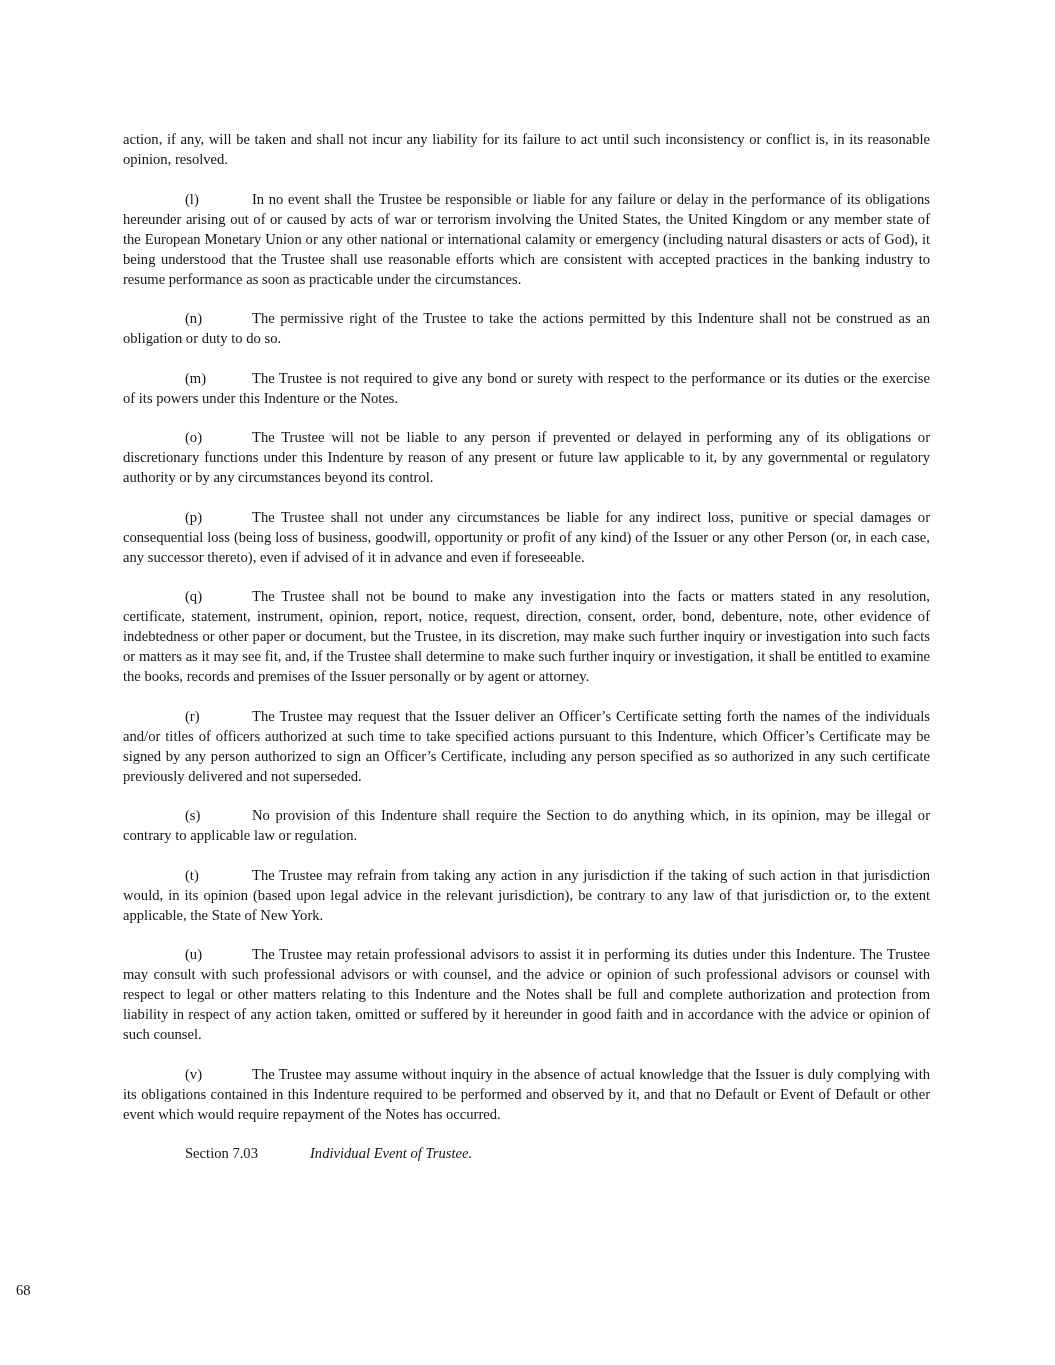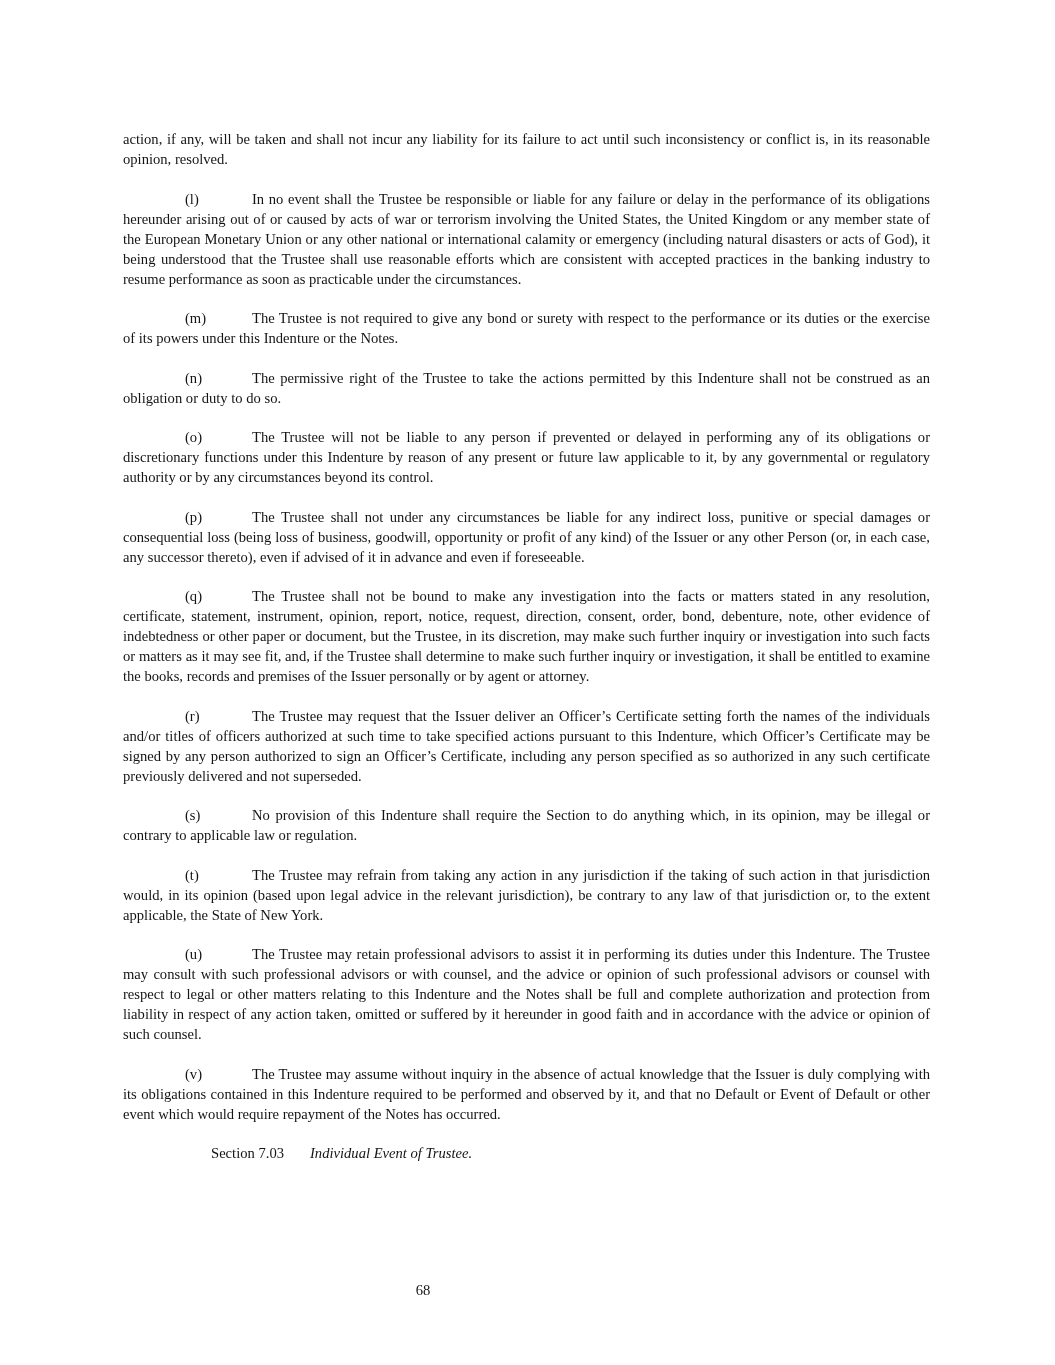--- a/index.html
+++ b/index.html
@@ -41,46 +41,45 @@
   }
   .section-line {
     margin: 0;
     text-indent: 62px;
     text-align: left;
   }
   .section-number {
     display: inline-block;
     width: 125px;
     text-indent: 0;
-    text-align: center;
   }
   .section-title {
     font-style: italic;
   }
   .page-number {
     position: absolute;
     left: 0;
     top: 1280px;
     width: 846px;
-    text-align: center;
+    padding-left: 16px;
   }
 </style>
 </head>
 <body>
 
 <div class="page">
   <div class="content">
 
     <p class="para intro">action, if any, will be taken and shall not incur any liability for its failure to act until such inconsistency or conflict is, in its reasonable opinion, resolved.</p>
 
     <p class="para clause"><span class="clabel">(l)</span><span>In no event shall the Trustee be responsible or liable for any failure or delay in the performance of its obligations hereunder arising out of or caused by acts of war or terrorism involving the United States, the United Kingdom or any member state of the European Monetary Union or any other national or international calamity or emergency (including natural disasters or acts of God), it being understood that the Trustee shall use reasonable efforts which are consistent with accepted practices in the banking industry to resume performance as soon as practicable under the circumstances.</span></p>
 
+    <p class="para clause"><span class="clabel">(n)</span><span>The permissive right of the Trustee to take the actions permitted by this Indenture shall not be construed as an obligation or duty to do so.</span></p>
+
     <p class="para clause"><span class="clabel">(m)</span><span>The Trustee is not required to give any bond or surety with respect to the performance or its duties or the exercise of its powers under this Indenture or the Notes.</span></p>
-
-    <p class="para clause"><span class="clabel">(n)</span><span>The permissive right of the Trustee to take the actions permitted by this Indenture shall not be construed as an obligation or duty to do so.</span></p>
 
     <p class="para clause"><span class="clabel">(o)</span><span>The Trustee will not be liable to any person if prevented or delayed in performing any of its obligations or discretionary functions under this Indenture by reason of any present or future law applicable to it, by any governmental or regulatory authority or by any circumstances beyond its control.</span></p>
 
     <p class="para clause"><span class="clabel">(p)</span><span>The Trustee shall not under any circumstances be liable for any indirect loss, punitive or special damages or consequential loss (being loss of business, goodwill, opportunity or profit of any kind) of the Issuer or any other Person (or, in each case, any successor thereto), even if advised of it in advance and even if foreseeable.</span></p>
 
     <p class="para clause"><span class="clabel">(q)</span><span>The Trustee shall not be bound to make any investigation into the facts or matters stated in any resolution, certificate, statement, instrument, opinion, report, notice, request, direction, consent, order, bond, debenture, note, other evidence of indebtedness or other paper or document, but the Trustee, in its discretion, may make such further inquiry or investigation into such facts or matters as it may see fit, and, if the Trustee shall determine to make such further inquiry or investigation, it shall be entitled to examine the books, records and premises of the Issuer personally or by agent or attorney.</span></p>
 
     <p class="para clause"><span class="clabel">(r)</span><span>The Trustee may request that the Issuer deliver an Officer’s Certificate setting forth the names of the individuals and/or titles of officers authorized at such time to take specified actions pursuant to this Indenture, which Officer’s Certificate may be signed by any person authorized to sign an Officer’s Certificate, including any person specified as so authorized in any such certificate previously delivered and not superseded.</span></p>
 
     <p class="para clause"><span class="clabel">(s)</span><span>No provision of this Indenture shall require the Section to do anything which, in its opinion, may be illegal or contrary to applicable law or regulation.</span></p>

